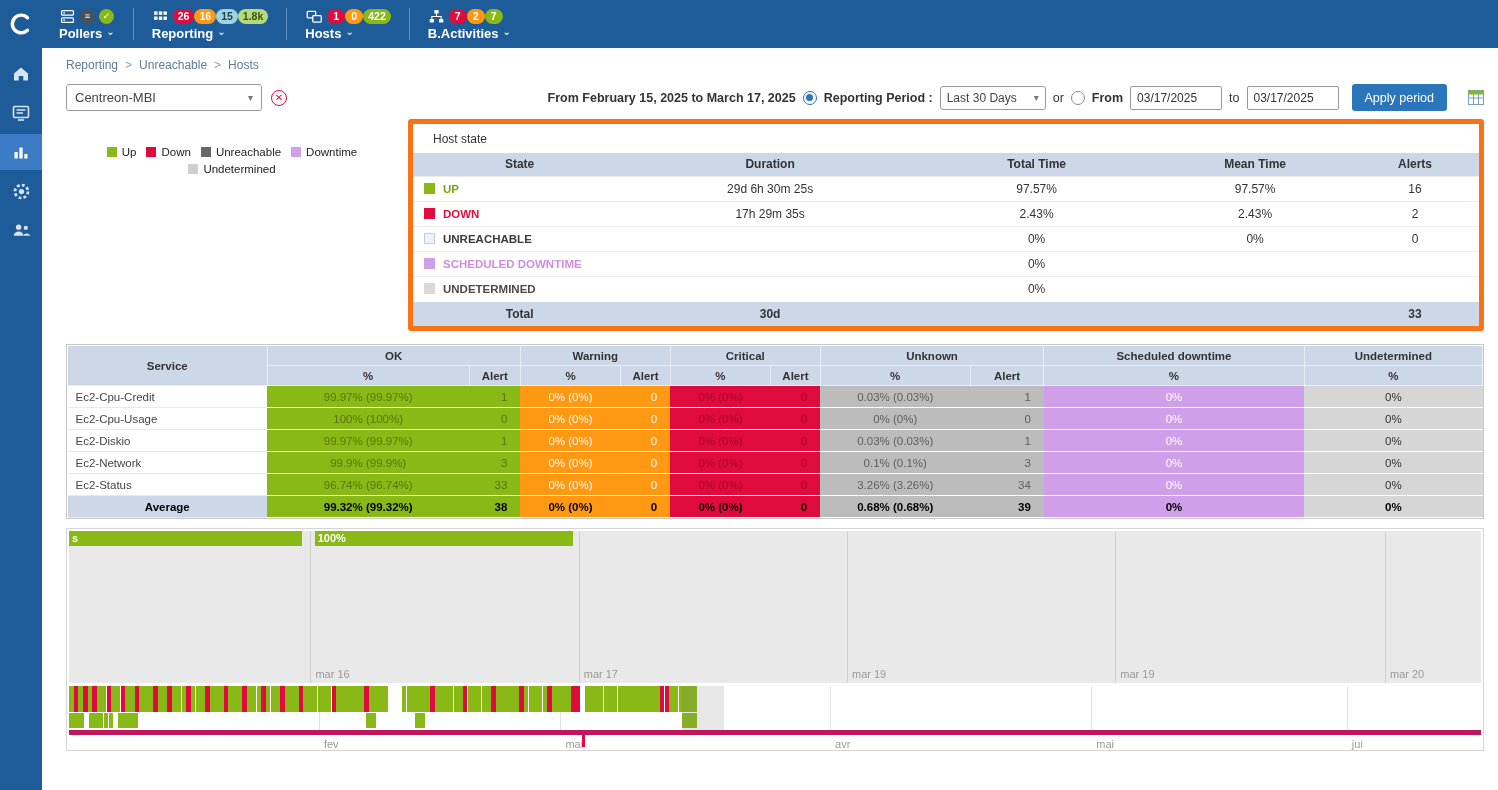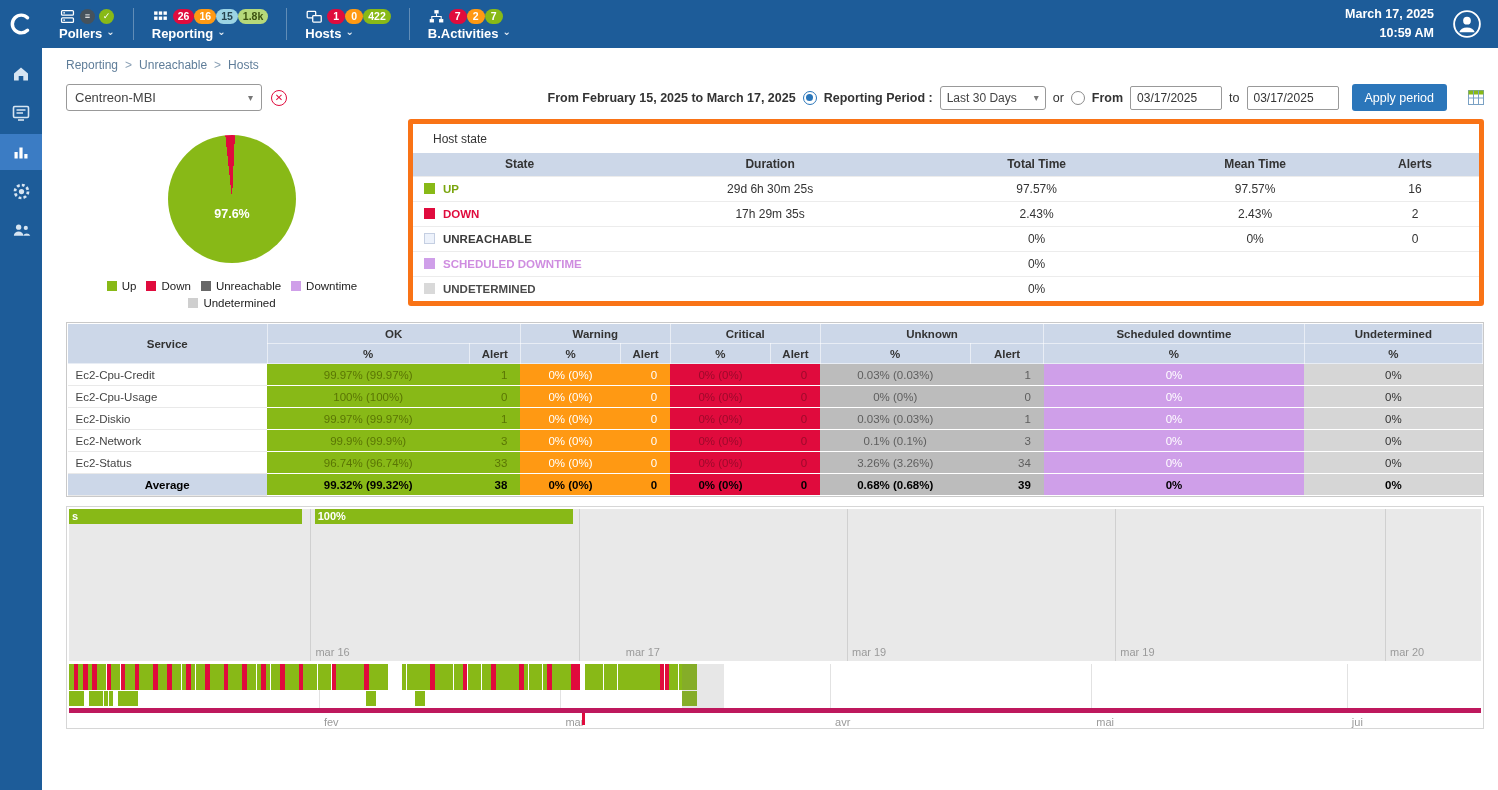--- a/index.html
+++ b/index.html
@@ -171,33 +171,20 @@
         </span>
         <span class="badges"><span class="badge" style="background: rgb(224, 11, 61); color: rgb(255, 255, 255);">7</span><span class="badge" style="background: rgb(255, 153, 19); color: rgb(255, 255, 255);">2</span><span class="badge" style="background: rgb(136, 185, 23); color: rgb(255, 255, 255);">7</span></span>
       </div>
       <div class="menu-label">
         <span>B.Activities</span>
         <span class="caret">⌄</span>
       </div>
     </div>
   </nav>
 
-  <div class="topbar-right">
-    <div class="datetime">
-      <div>March 17, 2025</div>
-      <div>10:59 AM</div>
-    </div>
-    <div class="user-icon">
-      <svg width="30" height="30" viewBox="0 0 24 24">
-        <circle cx="12" cy="12" r="10.3" fill="none" stroke="#fff" stroke-width="1.5"></circle>
-        <circle cx="12" cy="9.3" r="3.1" fill="#fff"></circle>
-        <path d="M5.8 18.6 a6.4 5 0 0 1 12.4 0" fill="#fff"></path>
-      </svg>
-    </div>
-  </div>
 </header>
 
 <aside class="sidebar">
   <div class="side-item">
     <svg width="20" height="20" viewBox="0 0 20 20">
         <path d="M3 9.5 L10 3.5 L17 9.5 V16.5 H12.3 V12 H7.7 V16.5 H3 Z" fill="#d7e5f2"></path>
       </svg>
   </div>
   <div class="side-item">
     <svg width="20" height="20" viewBox="0 0 20 20">
@@ -264,24 +251,20 @@
             <rect x="0.5" y="0.5" width="15" height="4" fill="#88b917"></rect>
             <path d="M0.5 8 H15.5 M5.5 0.5 V14.5 M10.5 0.5 V14.5" stroke="#7aa1c4" stroke-width="1"></path>
           </svg>
       </span>
     </div>
   </div>
 
   <div class="main-row">
 
     <section class="pie-panel">
-      <div class="pie-wrap">
-        <div class="pie" style="background: conic-gradient(from 354deg, rgb(224, 11, 61) 0deg, rgb(224, 11, 61) 8.6deg, rgb(136, 185, 23) 8.6deg, rgb(136, 185, 23) 360deg);"></div>
-        <div class="pie-label">97.6%</div>
-      </div>
       <div class="legend">
           <span class="legend-item">
             <span class="legend-sq" style="background:#88b917"></span>
             <span>Up</span>
           </span>
           <span class="legend-item">
             <span class="legend-sq" style="background:#e00b3d"></span>
             <span>Down</span>
           </span>
           <span class="legend-item">
@@ -346,20 +329,27 @@
               <td>0%</td>
               <td></td>
               <td></td>
             </tr>
             <tr>
               <td class="st"><span class="sq" style="background:#d9d9d9;"></span><span class="stlbl" style="color:#4a4a4a">UNDETERMINED</span></td>
               <td></td>
               <td>0%</td>
               <td></td>
               <td></td>
+            </tr>
+            <tr class="total">
+              <td style="text-align:center;padding-left:0">Total</td>
+              <td>30d</td>
+              <td></td>
+              <td></td>
+              <td>33</td>
             </tr>
           </tbody>
       </table>
     </section>
   </div>
 
   <section class="breakdown-panel">
     <table class="bd">
       <colgroup>
         <col style="width:14.1%">
@@ -478,21 +468,21 @@
           </tr>
         </tbody>
     </table>
   </section>
 
   <section class="timeline-panel">
     <div class="tl-main" id="tl-main">
         <div class="gl" style="left: 17.1%;"></div>
         <div class="gl-label" style="left: calc(17.1% + 5px);">mar 16</div>
         <div class="gl" style="left: 36.1%;"></div>
-        <div class="gl-label" style="left: calc(36.1% + 5px); margin-left: 42px;">mar 17</div>
+        <div class="gl-label" style="left: calc(36.1% + 5px);">mar 17</div>
         <div class="gl" style="left: 55.1%;"></div>
         <div class="gl-label" style="left: calc(55.1% + 5px);">mar 19</div>
         <div class="gl" style="left: 74.1%;"></div>
         <div class="gl-label" style="left: calc(74.1% + 5px);">mar 19</div>
         <div class="gl" style="left: 93.2%;"></div>
         <div class="gl-label" style="left: calc(93.2% + 5px);">mar 20</div>
         <div class="tl-seg" style="left: 0%; width: 16.5%;">s</div>
         <div class="tl-seg" style="left: 17.4%; width: 18.3%;">100%</div>
       </div>
     <div class="tl-sel" id="tl-sel">

